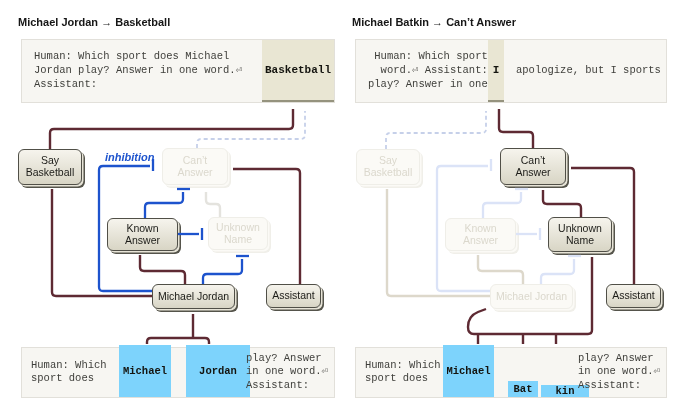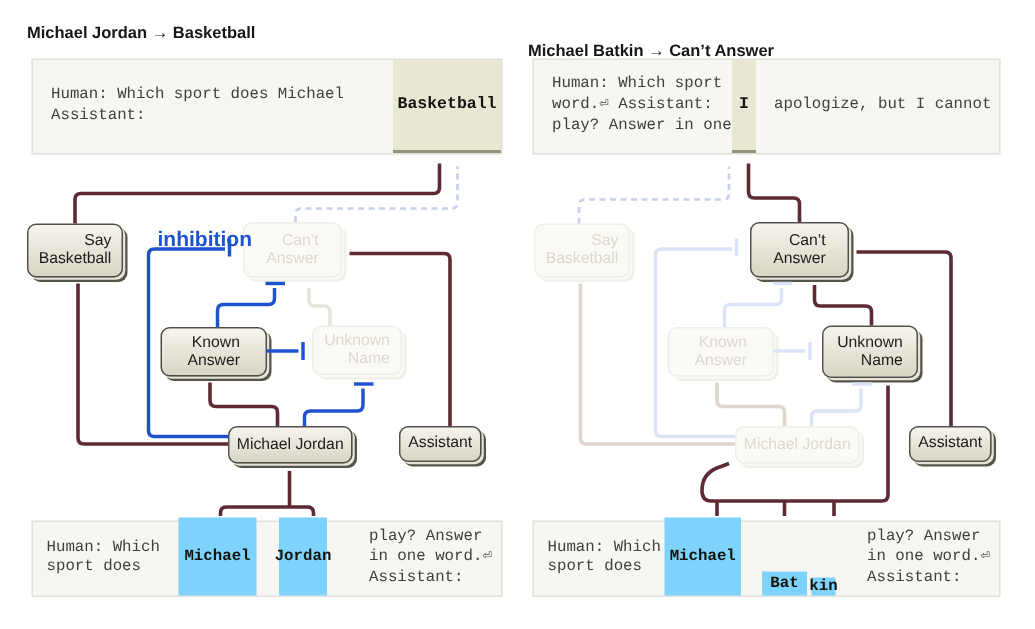--- a/index.html
+++ b/index.html
@@ -10,41 +10,42 @@
   .pbox{position:absolute;background:#f7f6f2;border:1px solid #e2e0da;box-sizing:border-box;}
   .mono{font-family:"Liberation Mono","DejaVu Sans Mono",monospace;font-size:10.5px;line-height:13.8px;color:#3f3f3b;}
   .plines{position:absolute;left:12px;top:50%;transform:translateY(-50%);white-space:nowrap;}
   .outcell{position:absolute;top:0;bottom:0;display:flex;align-items:center;justify-content:center;
            background:#e9e6d3;border-bottom:2px solid #95937e;box-sizing:border-box;
            font-family:"Liberation Mono","DejaVu Sans Mono",monospace;font-weight:bold;font-size:11px;color:#14140f;}
   .tokcell{position:absolute;top:-3px;bottom:0;display:flex;align-items:center;justify-content:center;
            background:#7dd3fc;font-family:"Liberation Mono","DejaVu Sans Mono",monospace;
            font-weight:bold;font-size:10.5px;color:#14140f;}
   
-  .node{position:absolute;display:flex;align-items:center;justify-content:center;text-align:right;
+  .node{position:absolute;display:flex;align-items:center;justify-content:center;text-align:center;
         font-size:10.5px;line-height:1.12;color:#1c1c18;white-space:pre-line;box-sizing:border-box;
         background:linear-gradient(#f6f4ed,#d8d5c5);border:1.5px solid #504f47;border-radius:6px;
         box-shadow:1.5px 1.5px 0 0 #e7e4d7,3px 3px 0 0 #55544b;z-index:3;}
   .node.faded{background:#fbfaf6;border-color:#efeee8;color:#dbd8cd;
         box-shadow:1.5px 1.5px 0 0 #fbfaf6,3px 3px 0 0 #f0efe9;}
-  .inhib{position:absolute;font-size:14px;font-weight:bold;color:#1d53cd;z-index:6;}
+  .inhib{position:absolute;font-size:11px;font-weight:bold;color:#1d53cd;z-index:6;font-style:italic;}
   svg.edges{position:absolute;left:0;top:0;z-index:5;pointer-events:none;}
   svg.edges path,svg.edges line{fill:none;stroke-linejoin:round;}
 </style>
 </head>
 <body>
 
 <div id="stage">
 
   <div>
     <div class="ptitle" style="left:18px;">Michael Jordan → Basketball</div>
 
     <div class="pbox" style="left:21px;top:39px;width:314px;height:64px;">
       <div class="mono plines">
         <div>Human: Which sport does Michael</div>
+        <div>Jordan play? Answer in one word.⏎</div>
         <div>Assistant:</div>
       </div>
       <div class="outcell" style="right:0;width:72px;">Basketball</div>
     </div>
 
     <div class="node" style="left:18px;top:149px;width:64px;height:36px;">Say
 Basketball</div>
     <div class="node faded" style="left:162px;top:148px;width:66px;height:37px;">Can’t
 Answer</div>
     <div class="node" style="left:107px;top:218px;width:71px;height:33px;">Known
@@ -55,41 +56,41 @@
     <div class="node" style="left:266px;top:284px;width:55px;height:24px;">Assistant</div>
 
     <div class="inhib" style="left:105px;top:151px;">inhibition</div>
 
     <div class="pbox" style="left:21px;top:347px;width:314px;height:51px;">
       <div class="mono" style="position:absolute;left:9px;top:50%;transform:translateY(-50%);">
         <div>Human: Which</div>
         <div>sport does</div>
       </div>
       <div class="tokcell" style="left:97px;width:52px;">Michael</div>
-      <div class="tokcell" style="left:164px;width:32px;">Jordan</div>
+      <div class="tokcell" style="left:164px;width:64px;">Jordan</div>
       <div class="mono" style="position:absolute;left:224px;top:50%;transform:translateY(-50%);">
         <div>play? Answer</div>
         <div>in one word.⏎</div>
         <div>Assistant:</div>
       </div>
     </div>
   </div>
 
   <div>
-    <div class="ptitle" style="left:352px;margin-top:12px;">Michael Batkin → Can’t Answer</div>
+    <div class="ptitle" style="left:352px;">Michael Batkin → Can’t Answer</div>
 
     <div class="pbox" style="left:355px;top:39px;width:312px;height:64px;">
-      <div class="mono" style="position:absolute;left:12px;top:50%;transform:translateY(-50%);white-space:nowrap;">
+      <div class="mono" style="position:absolute;left:12px;top:50%;transform:translateY(-50%);white-space:nowrap;text-align:right;">
         <div>Human: Which sport</div>
         <div>word.⏎ Assistant:</div>
         <div>play? Answer in one</div>
       </div>
       <div class="outcell" style="left:132px;width:16px;">I</div>
       <div class="mono" style="position:absolute;left:160px;top:50%;transform:translateY(-50%);white-space:nowrap;">
-        <div>apologize, but I cannot</div>
+        <div>apologize, but I sports</div>
       </div>
     </div>
 
     <div class="node faded" style="left:356px;top:149px;width:64px;height:36px;">Say
 Basketball</div>
     <div class="node" style="left:500px;top:148px;width:66px;height:37px;">Can’t
 Answer</div>
     <div class="node faded" style="left:445px;top:218px;width:71px;height:33px;">Known
 Answer</div>
     <div class="node" style="left:548px;top:217px;width:64px;height:35px;">Unknown
@@ -97,21 +98,21 @@
     <div class="node faded" style="left:490px;top:284px;width:83px;height:25px;">Michael Jordan</div>
     <div class="node" style="left:606px;top:284px;width:55px;height:24px;">Assistant</div>
 
     <div class="pbox" style="left:355px;top:347px;width:312px;height:51px;">
       <div class="mono" style="position:absolute;left:9px;top:50%;transform:translateY(-50%);">
         <div>Human: Which</div>
         <div>sport does</div>
       </div>
       <div class="tokcell" style="left:87px;width:51px;">Michael</div>
       <div class="tokcell" style="left:152px;width:30px;margin-top:36px;">Bat</div>
-      <div class="tokcell" style="left:185px;width:16px;margin-top:40px;">kin</div>
+      <div class="tokcell" style="left:185px;width:48px;margin-top:40px;">kin</div>
       <div class="mono" style="position:absolute;left:222px;top:50%;transform:translateY(-50%);">
         <div>play? Answer</div>
         <div>in one word.⏎</div>
         <div>Assistant:</div>
       </div>
     </div>
   </div>
 
   <svg class="edges" width="690" height="419" viewBox="0 0 690 419">
     <defs>

